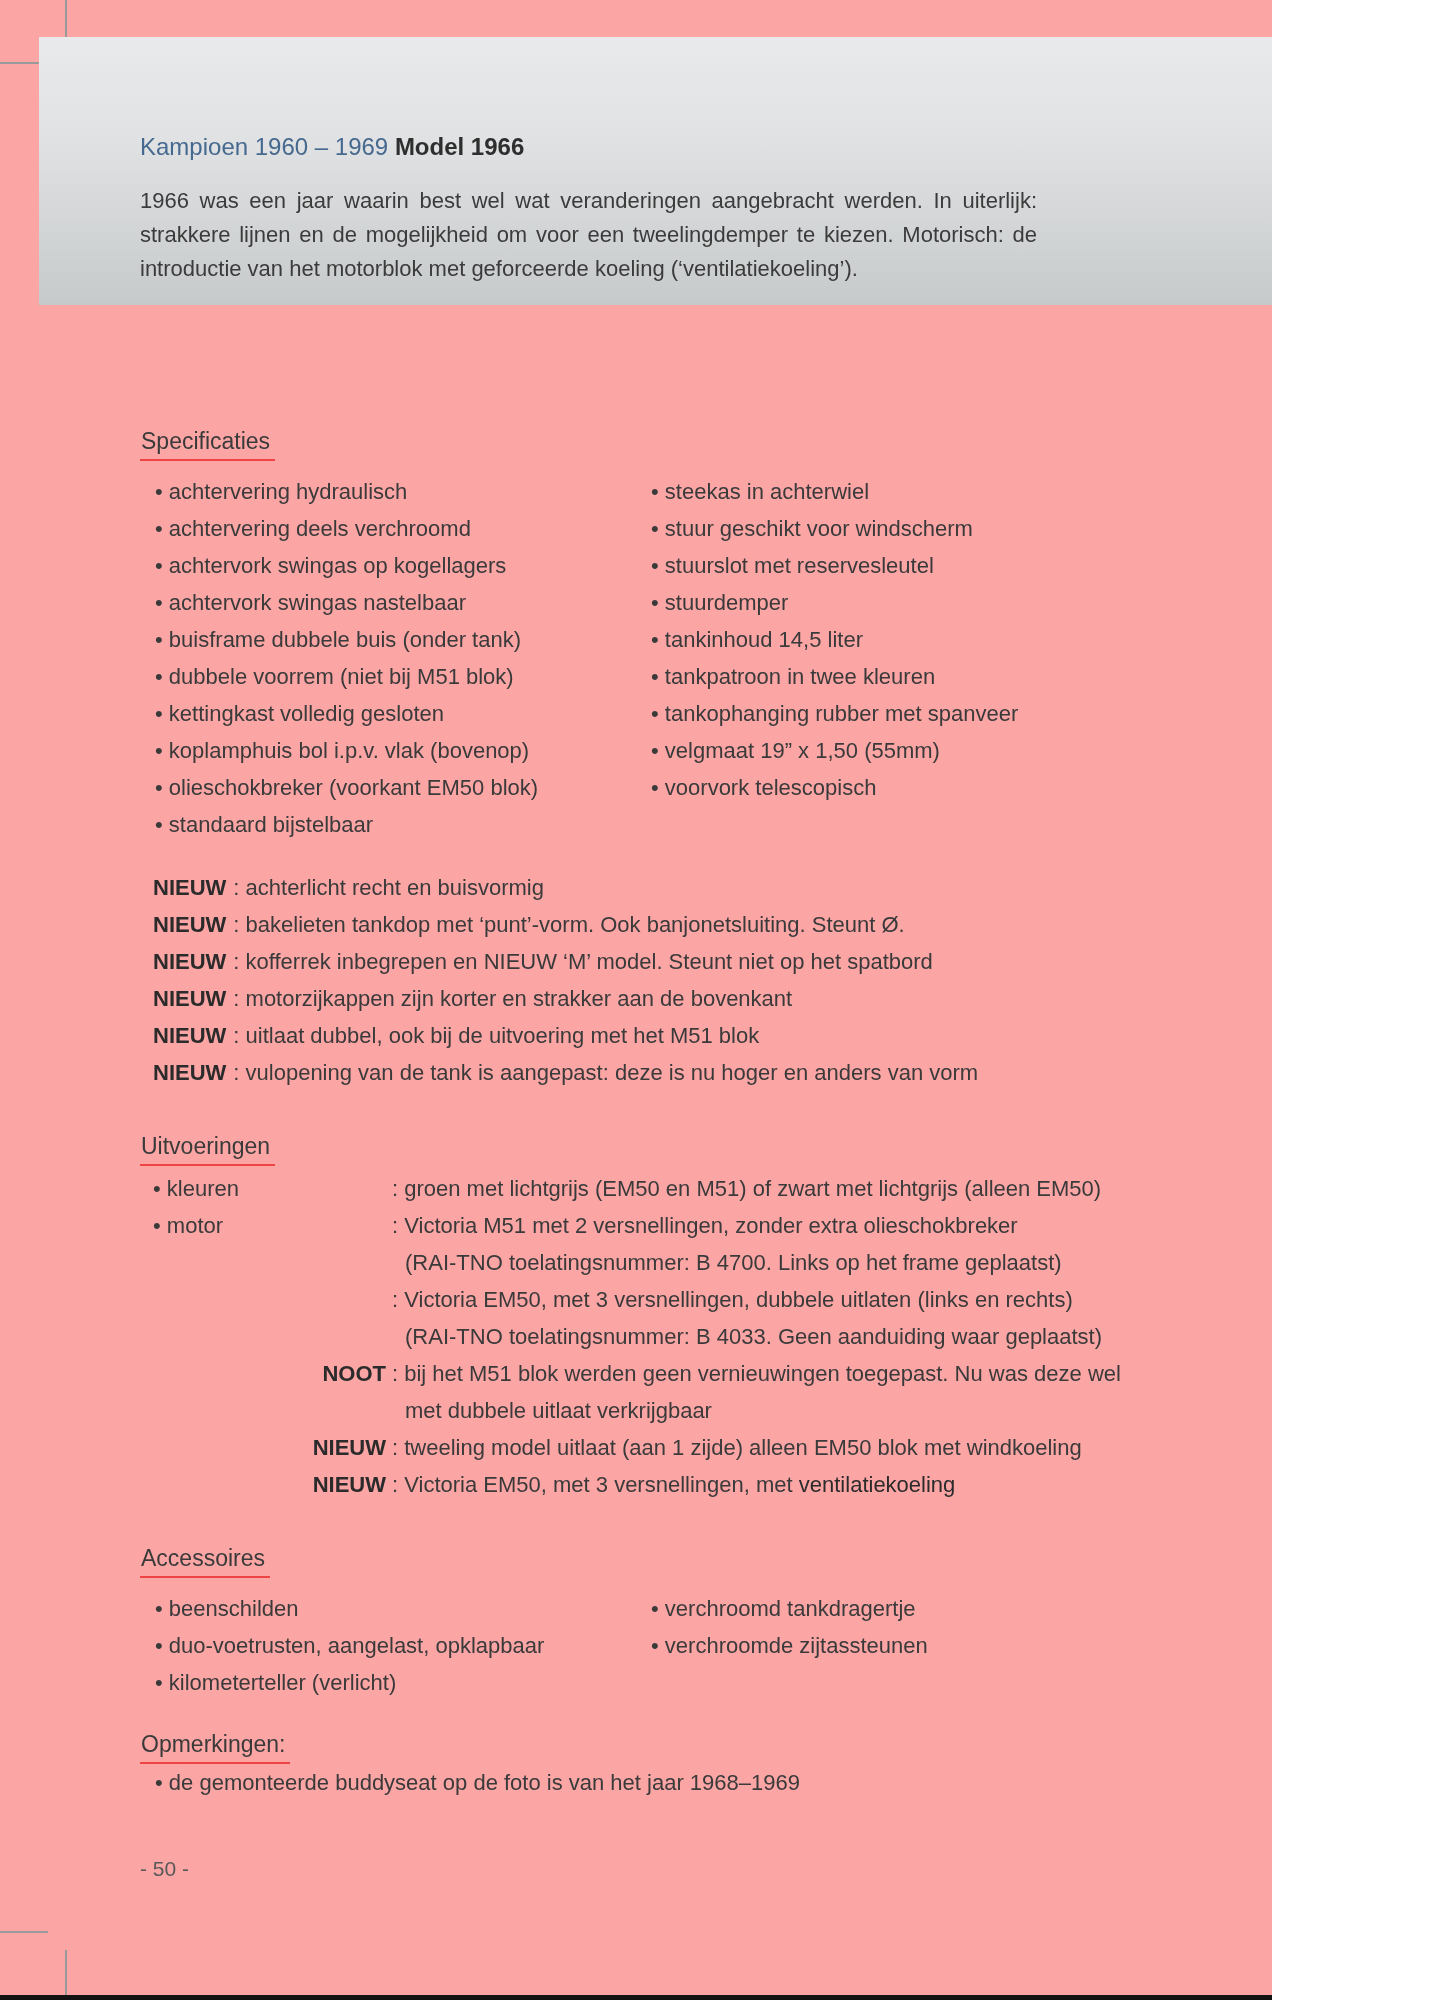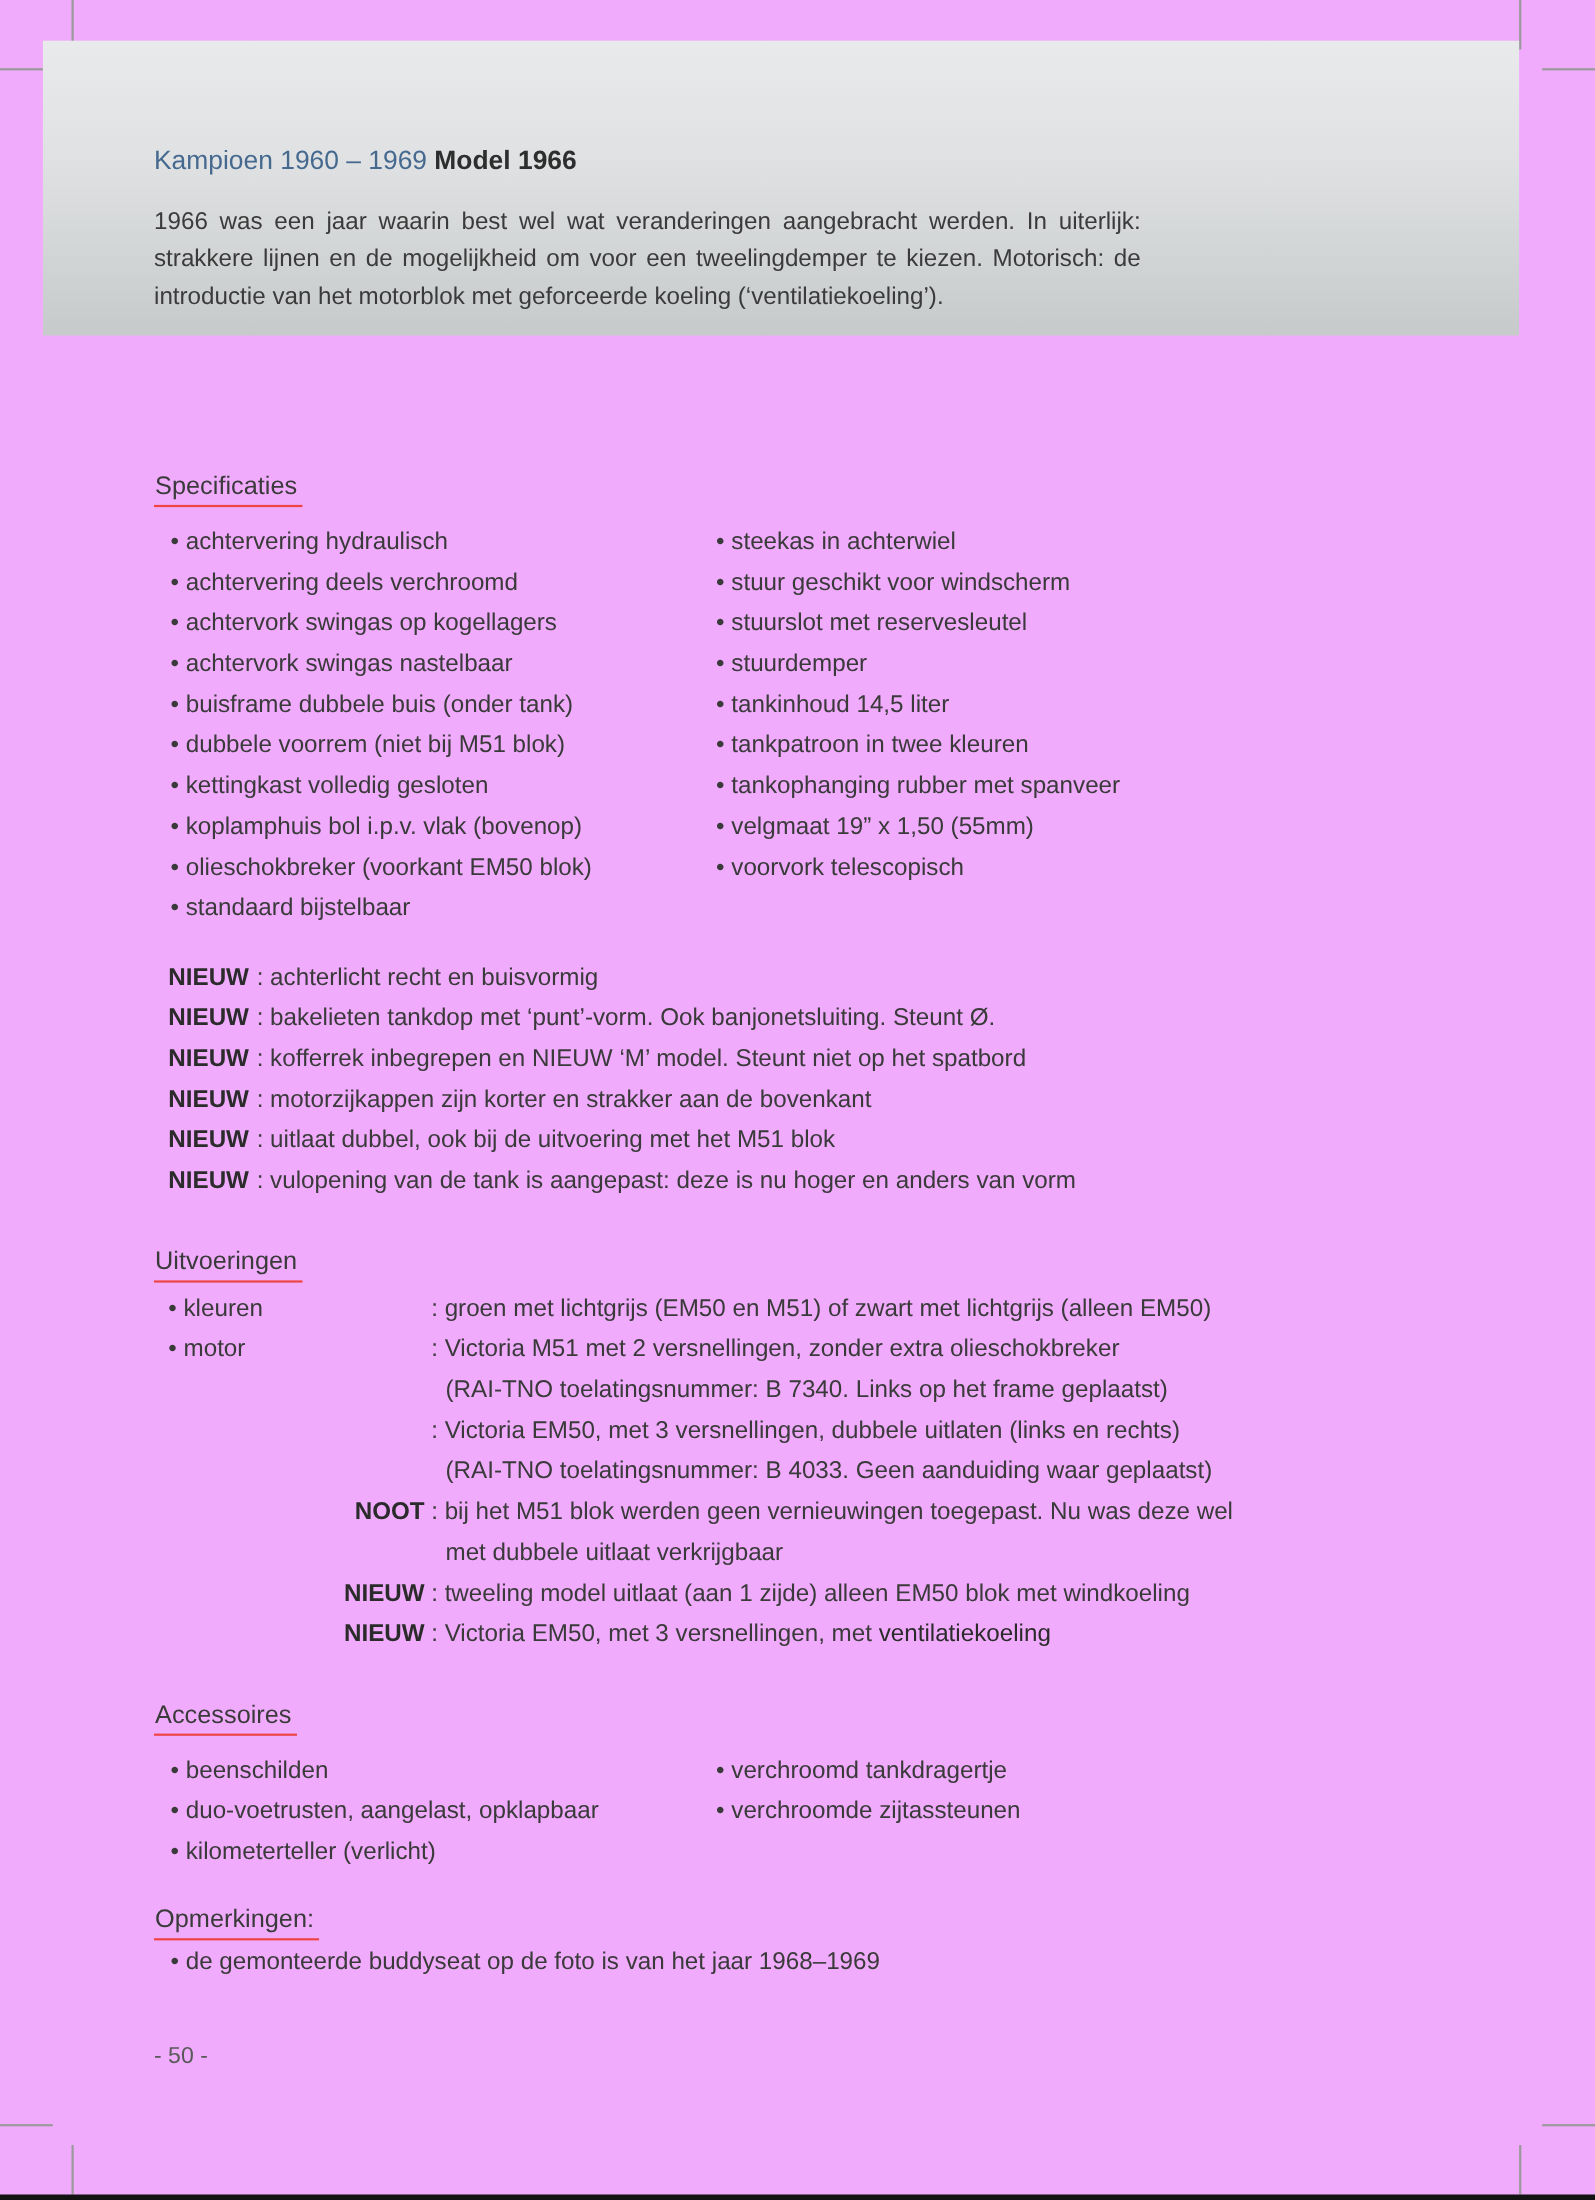--- a/index.html
+++ b/index.html
@@ -1,19 +1,19 @@
 <!DOCTYPE html>
 <html><head>
 <meta charset="utf-8">
 <style>
   html,body { margin:0; padding:0; background:#ffffff; }
   .page {
     position:relative;
-    width:1450px; height:2000px;
-    background:#f0abfc;
+    width:1272px; height:2000px;
+    background:#fca5a5;
     font-family:"Liberation Sans", sans-serif;
     color:#3a3a3a;
     overflow:hidden;
   }
   
   .crop { position:absolute; background:#9a9a9a; }
   .crop.tl-v { left:65px;  top:0;      width:2px;  height:45px; }
   .crop.tl-h { left:0;     top:62px;   width:48px; height:2px;  }
   .crop.tr-v { left:1381px;top:0;      width:2px;  height:45px; }
   .crop.tr-h { left:1402px;top:62px;   width:48px; height:2px;  }
@@ -165,21 +165,21 @@
         <div class="uv-row">
           <span class="uv-label bullet">kleuren</span>
           <span class="uv-text">: groen met lichtgrijs (EM50 en M51) of zwart met lichtgrijs (alleen EM50)</span>
         </div>
         <div class="uv-row">
           <span class="uv-label bullet">motor</span>
           <span class="uv-text">: Victoria M51 met 2 versnellingen, zonder extra olieschokbreker</span>
         </div>
         <div class="uv-row">
           <span class="uv-label"></span>
-          <span class="uv-text indent">(RAI-TNO toelatingsnummer: B 7340. Links op het frame geplaatst)</span>
+          <span class="uv-text indent">(RAI-TNO toelatingsnummer: B 4700. Links op het frame geplaatst)</span>
         </div>
         <div class="uv-row">
           <span class="uv-label"></span>
           <span class="uv-text">: Victoria EM50, met 3 versnellingen, dubbele uitlaten (links en rechts)</span>
         </div>
         <div class="uv-row">
           <span class="uv-label"></span>
           <span class="uv-text indent">(RAI-TNO toelatingsnummer: B 4033. Geen aanduiding waar geplaatst)</span>
         </div>
         <div class="uv-row">

